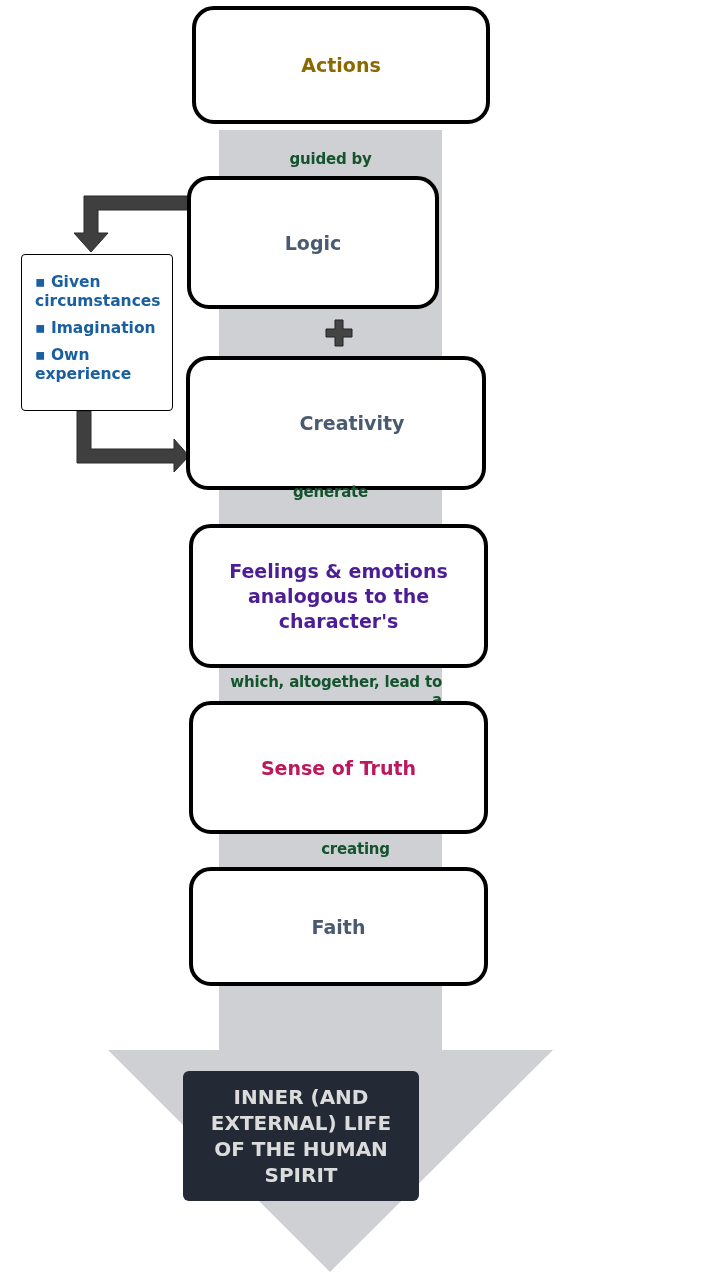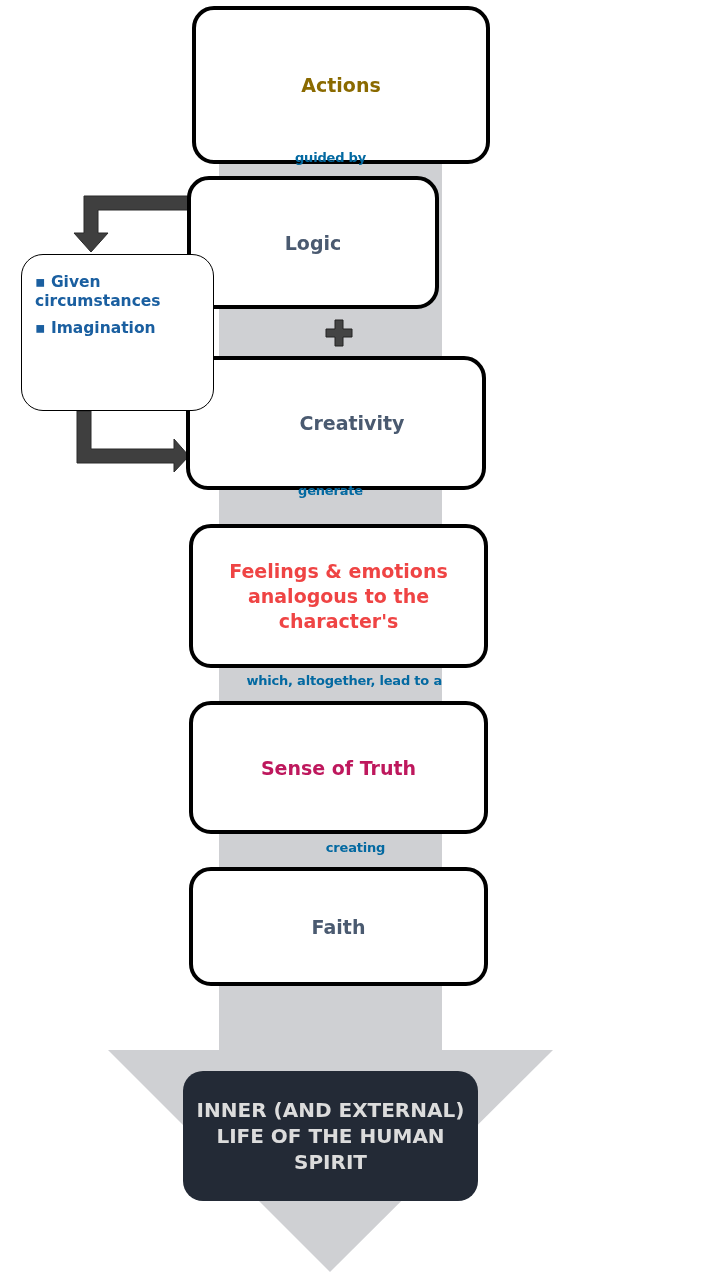--- a/index.html
+++ b/index.html
@@ -5,78 +5,79 @@
   html, body { margin: 0; padding: 0; background: #ffffff; }
   body { width: 720px; height: 1280px; position: relative; overflow: hidden;
          font-family: "DejaVu Sans", sans-serif; }
   .abs { position: absolute; }
   .spine { position: absolute; left: 219px; top: 130px; width: 223px; height: 925px; background: #cfd0d3; }
   .bigarrow { position: absolute; left: 0; top: 0; }
   .box { position: absolute; background: #fff; border: 4px solid #000; border-radius: 22px;
          box-sizing: border-box; display: flex; align-items: center; justify-content: center;
          text-align: center; font-weight: bold; font-size: 19px; }
   .conn { position: absolute; left: 219px; width: 223px; text-align: center; font-weight: bold;
-          font-size: 13px; color: #0369a1; letter-spacing: -0.2px; }
-  .side { position: absolute; left: 21px; top: 254px; width: 193px; height: 157px; background: #fff;
-          border: 1.5px solid #000; border-radius: 22px; box-sizing: border-box; padding: 18px 8px 0 13px;
+          font-size: 15px; color: #14532d; letter-spacing: -0.2px; }
+  .side { position: absolute; left: 21px; top: 254px; width: 152px; height: 157px; background: #fff;
+          border: 1.5px solid #000; border-radius: 4px; box-sizing: border-box; padding: 18px 8px 0 13px;
           font-weight: bold; font-size: 15.5px; color: #1a5fa0; line-height: 19px; }
   .side .li { margin-bottom: 8px; }
-  .final { position: absolute; left: 183px; top: 1071px; width: 295px; height: 130px; background: #232a36;
-           border-radius: 20px; display: flex; align-items: center; justify-content: center; text-align: center;
+  .final { position: absolute; left: 183px; top: 1071px; width: 236px; height: 130px; background: #232a36;
+           border-radius: 6px; display: flex; align-items: center; justify-content: center; text-align: center;
            color: #dcdcdc; font-weight: bold; font-size: 20px; line-height: 26px; padding: 0 12px; box-sizing: border-box; }
 </style>
 </head>
 <body>
 
 <div class="spine"></div>
 <svg class="bigarrow" width="720" height="1280">
   <polygon points="108,1050 553,1050 330,1272" fill="#cfd0d3"></polygon>
 </svg>
 
 <svg class="abs" style="left:0;top:0" width="720" height="1280">
   <g fill="#3f3f3f" stroke="#2a2a2a" stroke-width="1">
     <polygon points="190,196 84,196 84,233 74,233 91,252 108,233 98,233 98,210 190,210"></polygon>
   </g>
   <g fill="#3f3f3f" stroke="#2a2a2a" stroke-width="1">
     <polygon points="77,411 91,411 91,449 174,449 174,439 189,456 174,472 174,463 77,463"></polygon>
   </g>
 </svg>
 
-<div class="box" style="left:192px;top:6px;width:298px;height:158px;">
+<div class="box" style="left:192px;top:6px;width:298px;height:118px;">
   <span style="color:#8a6a00">Actions</span>
 </div>
 <div class="conn" style="top:150px;">guided by</div>
 
 <div class="box" style="left:187px;top:176px;width:252px;height:133px;">
   <span style="color:#4a5a70">Logic</span>
 </div>
 
 <svg class="abs" style="left:325px;top:319px" width="28" height="28">
   <path d="M10 1 H18 V10 H27 V18 H18 V27 H10 V18 H1 V10 H10 Z" fill="#444" stroke="#222" stroke-width="1"></path>
 </svg>
 
 <div class="box" style="left:186px;top:356px;width:300px;height:134px;padding-left:32px;">
   <span style="color:#4a5a70">Creativity</span>
 </div>
 <div class="conn" style="top:483px;">generate</div>
 
 <div class="box" style="left:189px;top:524px;width:299px;height:144px;line-height:25px;padding:0 30px;">
-  <span style="color:#ef4444">Feelings &amp; emotions analogous to the character's</span>
+  <span style="color:#4c1d95">Feelings &amp; emotions analogous to the character's</span>
 </div>
 <div class="conn" style="top:673px;text-align:right;">which, altogether, lead to a</div>
 
 <div class="box" style="left:189px;top:701px;width:299px;height:133px;">
   <span style="color:#be185d">Sense of Truth</span>
 </div>
 <div class="conn" style="top:840px;margin-left:25px;">creating</div>
 
 <div class="box" style="left:189px;top:867px;width:299px;height:119px;">
   <span style="color:#4a5a70">Faith</span>
 </div>
 
 <div class="side">
   <div class="li">▪ Given circumstances</div>
   <div class="li">▪ Imagination</div>
+  <div class="li">▪ Own experience</div>
 </div>
 
 <div class="final">
   <span>INNER (AND EXTERNAL) LIFE OF THE HUMAN SPIRIT</span>
 </div>
 
 </body></html>

